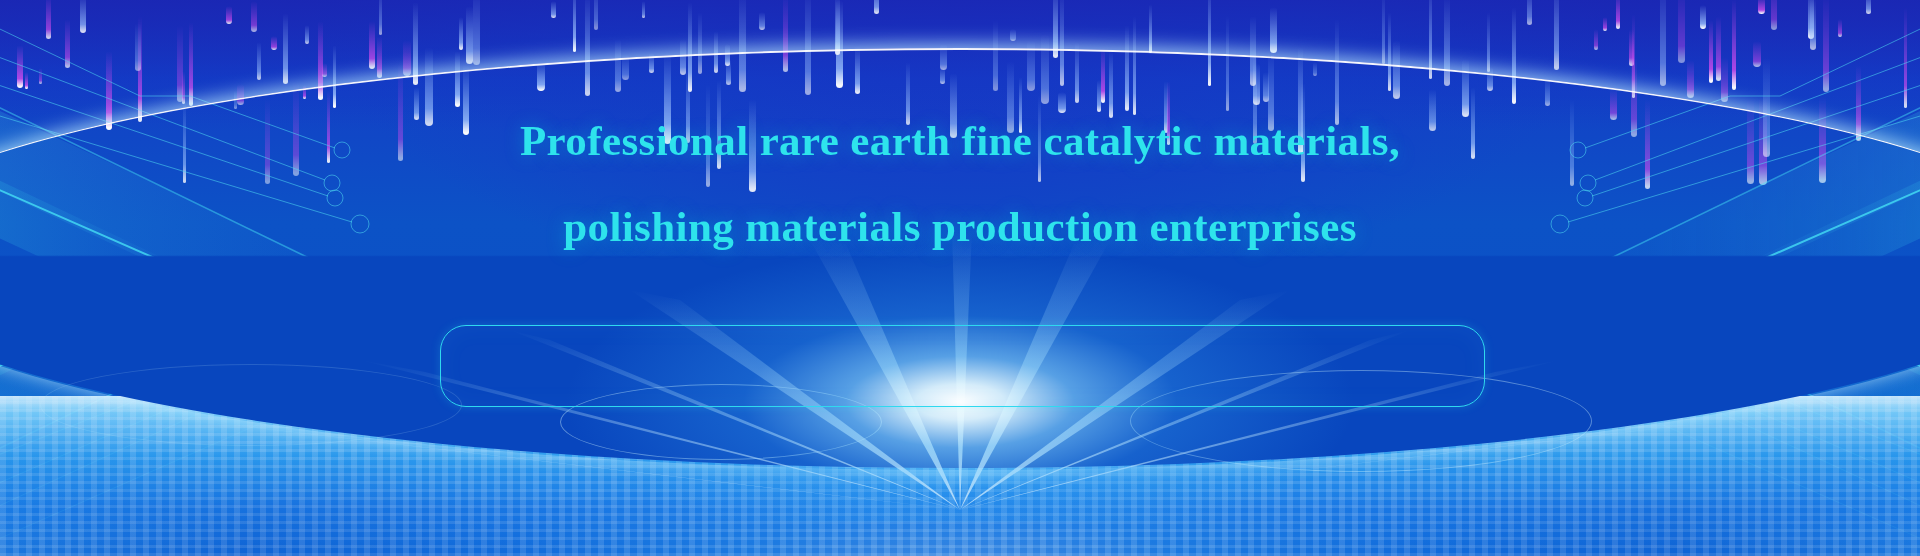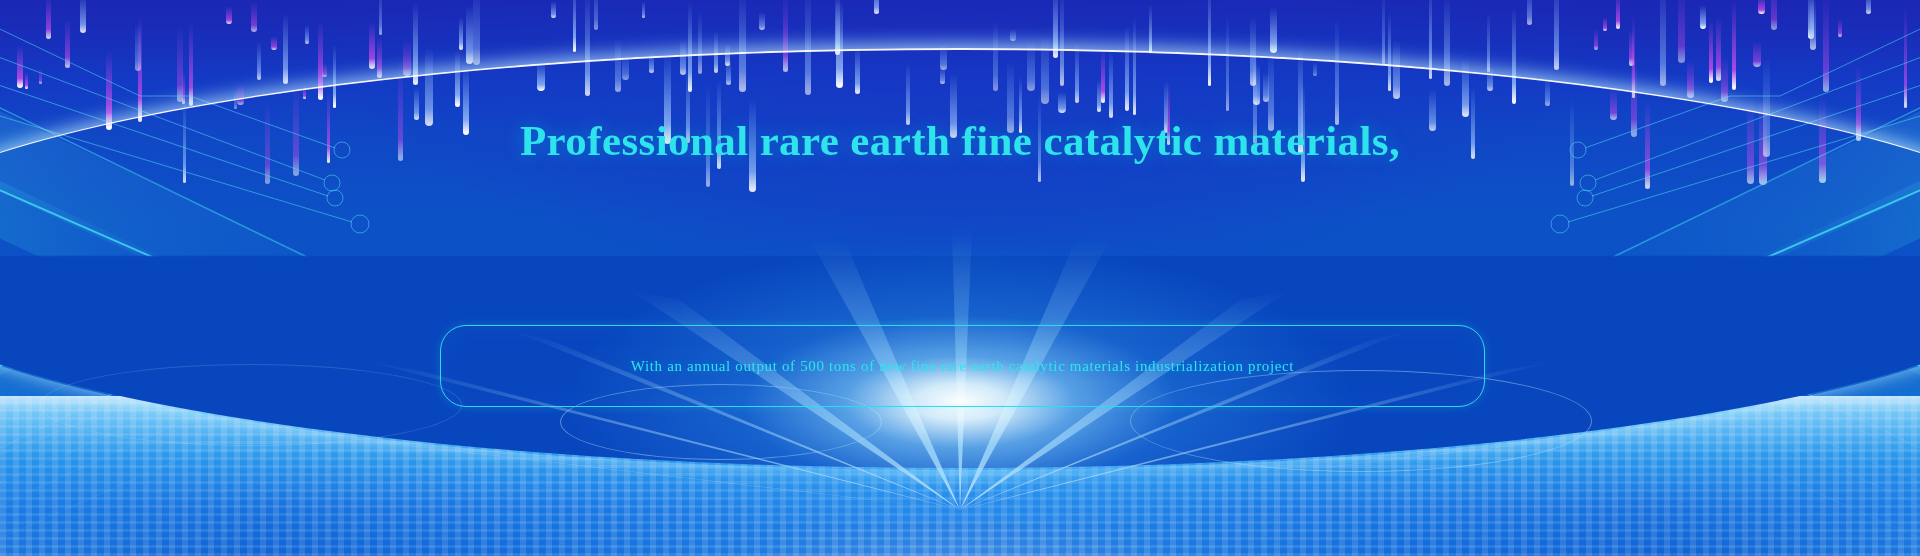--- a/index.html
+++ b/index.html
@@ -367,19 +367,19 @@
       <polygon points="750,280 1560,185 1470,196"></polygon>
       <polygon points="750,280 1200,100 1160,110"></polygon>
       <polygon points="750,280 300,100 340,110"></polygon>
     </g>
   </svg>
   <div class="horizon-line"></div>
   <div class="glow-core"></div>
 
   <div class="content">
     <div class="title l1">Professional rare earth fine catalytic materials,</div>
+    <div class="title l2">polishing materials production enterprises</div>
 
     <div class="subbox">
-      <div class="subline">With an annual output of 500 tons of new fine rare earth catalytic materials industrialization project</div>
     </div>
   </div>
 
 </div>
 
 </body></html>

